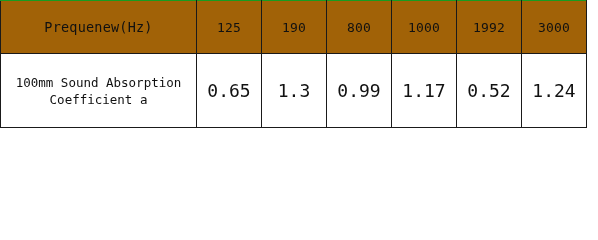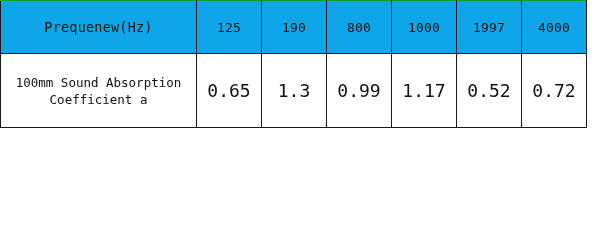--- a/index.html
+++ b/index.html
@@ -32,21 +32,21 @@
     border: 1px solid #1a1a1a;
     padding: 0;
     text-align: center;
     vertical-align: middle;
     font-family: "DejaVu Sans Mono", "Liberation Mono", monospace;
     color: #111111;
   }
 
   
   tr.header-row td {
-    background: #0ea5e9;
+    background: #a16207;
     height: 52px;
     font-size: 13px;
     letter-spacing: 0.2px;
     border-top: 1px solid #189B22;
     margin-top: 33px;
   }
 
   tr.header-row td.label-cell {
     font-size: 13.5px;
   }
@@ -88,30 +88,30 @@
       <col class="c-val">
       <col class="c-val">
     </colgroup>
     <tbody>
       <tr class="header-row">
         <td class="label-cell">Prequenew(Hz)</td>
         <td>125</td>
         <td>190</td>
         <td>800</td>
         <td>1000</td>
-        <td>1997</td>
-        <td>4000</td>
+        <td>1992</td>
+        <td>3000</td>
       </tr>
       <tr class="data-row">
         <td class="label-cell">
             <span class="label-text">100mm Sound Absorption
 Coefficient a</span>
           </td>
         <td>0.65</td>
         <td>1.3</td>
         <td>0.99</td>
         <td>1.17</td>
         <td>0.52</td>
-        <td>0.72</td>
+        <td>1.24</td>
       </tr>
     </tbody>
   </table>
 </div>
 
 </body></html>

